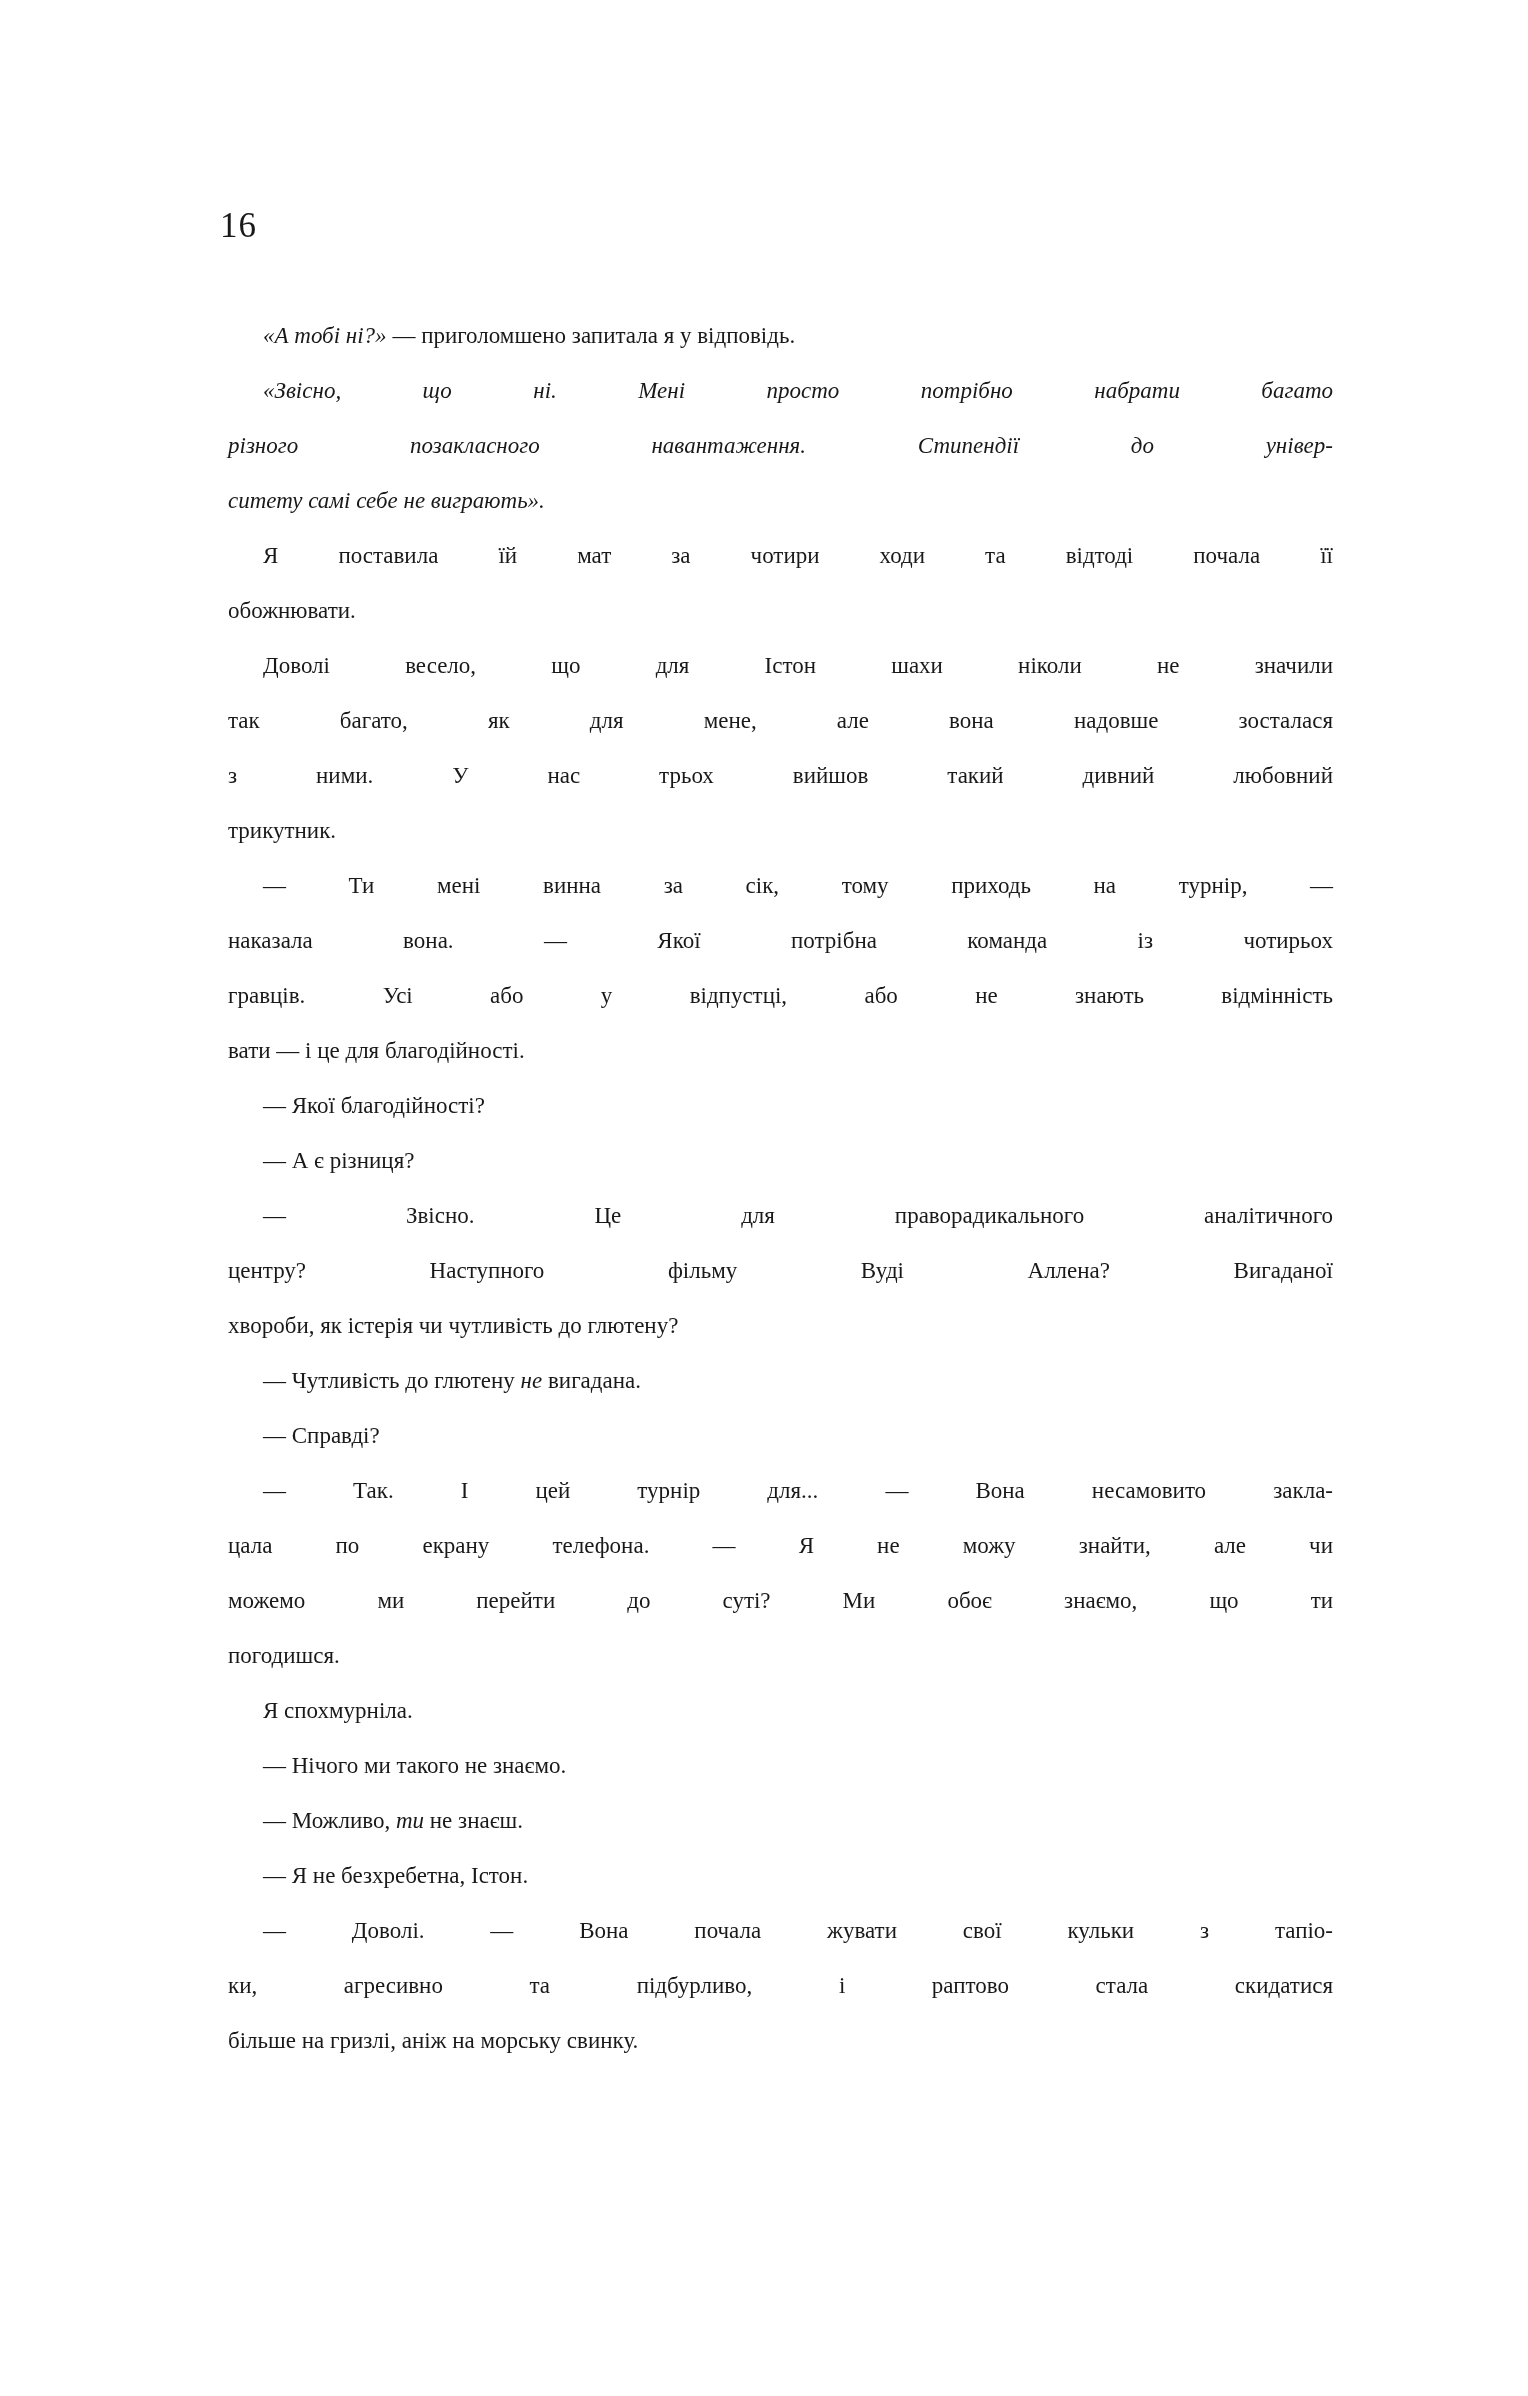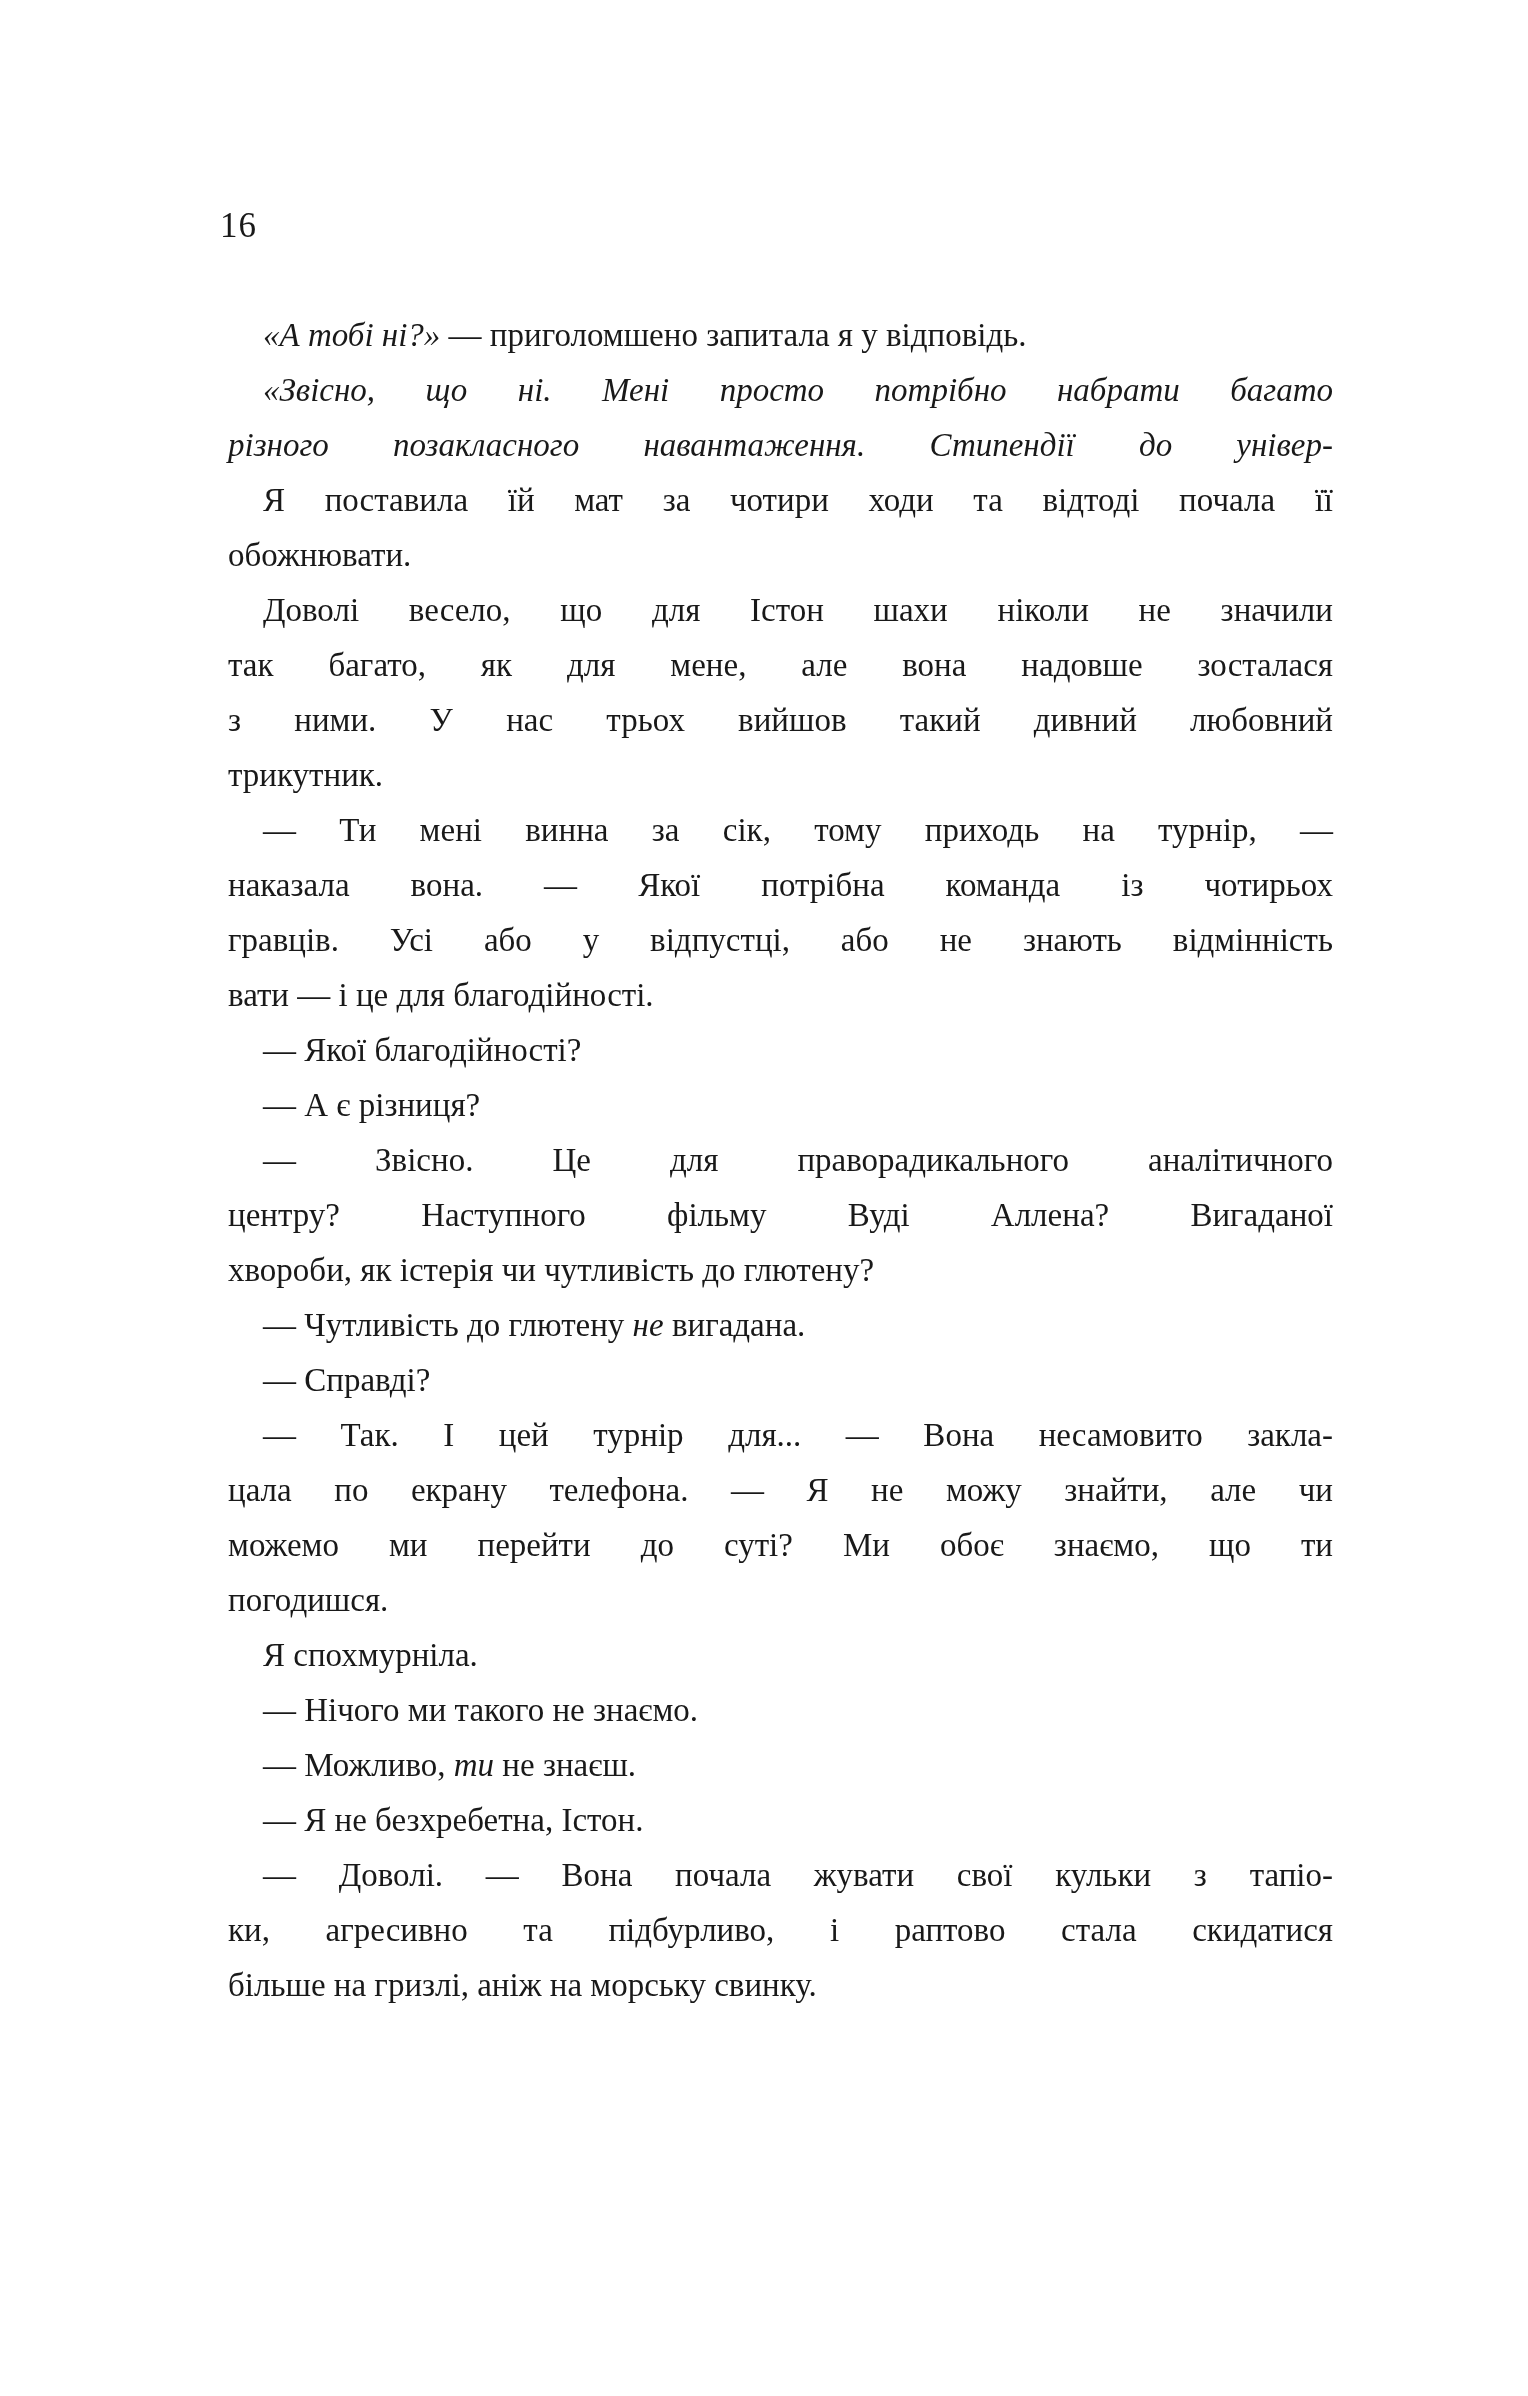--- a/index.html
+++ b/index.html
@@ -19,21 +19,21 @@
     top: 206px;
     font-size: 35px;
     line-height: 39px;
     letter-spacing: 1px;
   }
   .text-block {
     position: absolute;
     left: 228px;
     top: 308px;
     width: 1105px;
-    font-size: 33px;
+    font-size: 23px;
   }
   .line {
     height: 55px;
     line-height: 55px;
     text-align: justify;
     text-align-last: justify;
     white-space: normal;
   }
   .line.last {
     text-align: left;
@@ -45,20 +45,21 @@
 </style>
 </head>
 <body>
 
 <div class="page">
   <div class="page-number">16</div>
   <div class="text-block">
       <div class="line indent last"><span class="it">«А тобі ні?»</span><span class="rm"> — приголомшено запитала я у відповідь.</span></div>
       <div class="line indent"><span class="it">«Звісно, що ні. Мені просто потрібно набрати багато</span></div>
       <div class="line"><span class="it">різного позакласного навантаження. Стипендії до універ-</span></div>
+      <div class="line last"><span class="it">ситету самі себе не виграють».</span></div>
       <div class="line indent"><span class="rm">Я поставила їй мат за чотири ходи та відтоді почала її</span></div>
       <div class="line last"><span class="rm">обожнювати.</span></div>
       <div class="line indent"><span class="rm">Доволі весело, що для Істон шахи ніколи не значили</span></div>
       <div class="line"><span class="rm">так багато, як для мене, але вона надовше зосталася</span></div>
       <div class="line"><span class="rm">з ними. У нас трьох вийшов такий дивний любовний</span></div>
       <div class="line last"><span class="rm">трикутник.</span></div>
       <div class="line indent"><span class="rm">— Ти мені винна за сік, тому приходь на турнір, —</span></div>
       <div class="line"><span class="rm">наказала вона. — Якої потрібна команда із чотирьох</span></div>
       <div class="line"><span class="rm">гравців. Усі або у відпустці, або не знають відмінність</span></div>
       <div class="line last"><span class="rm">вати — і це для благодійності.</span></div>

